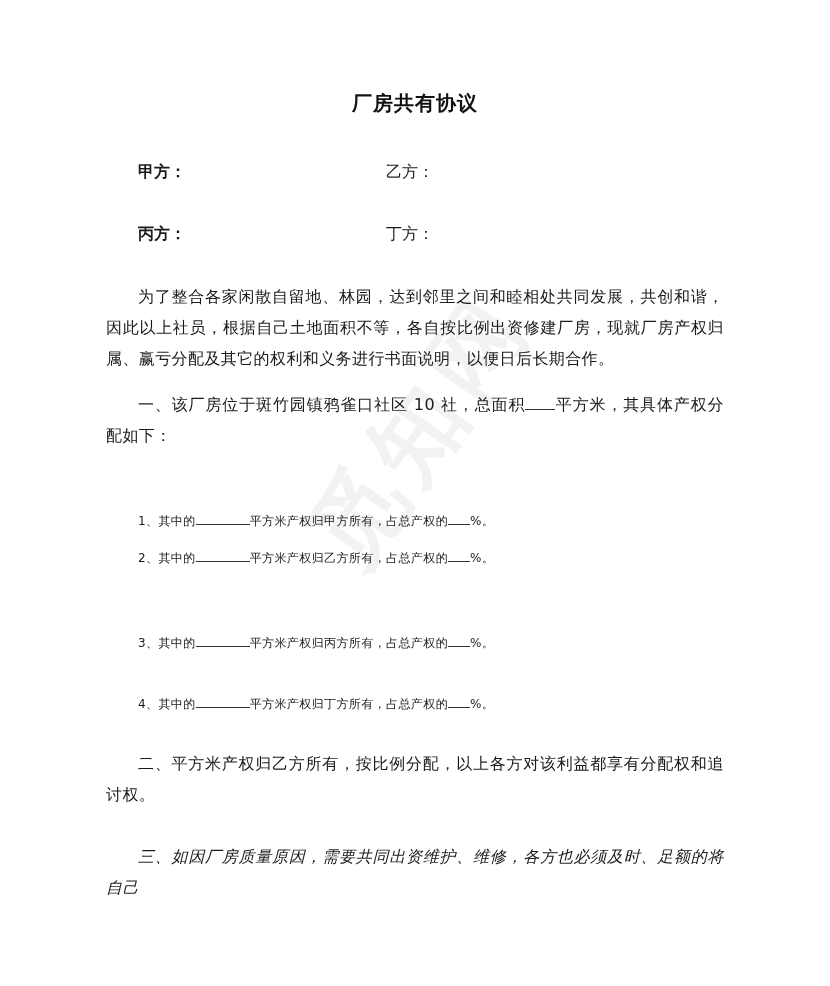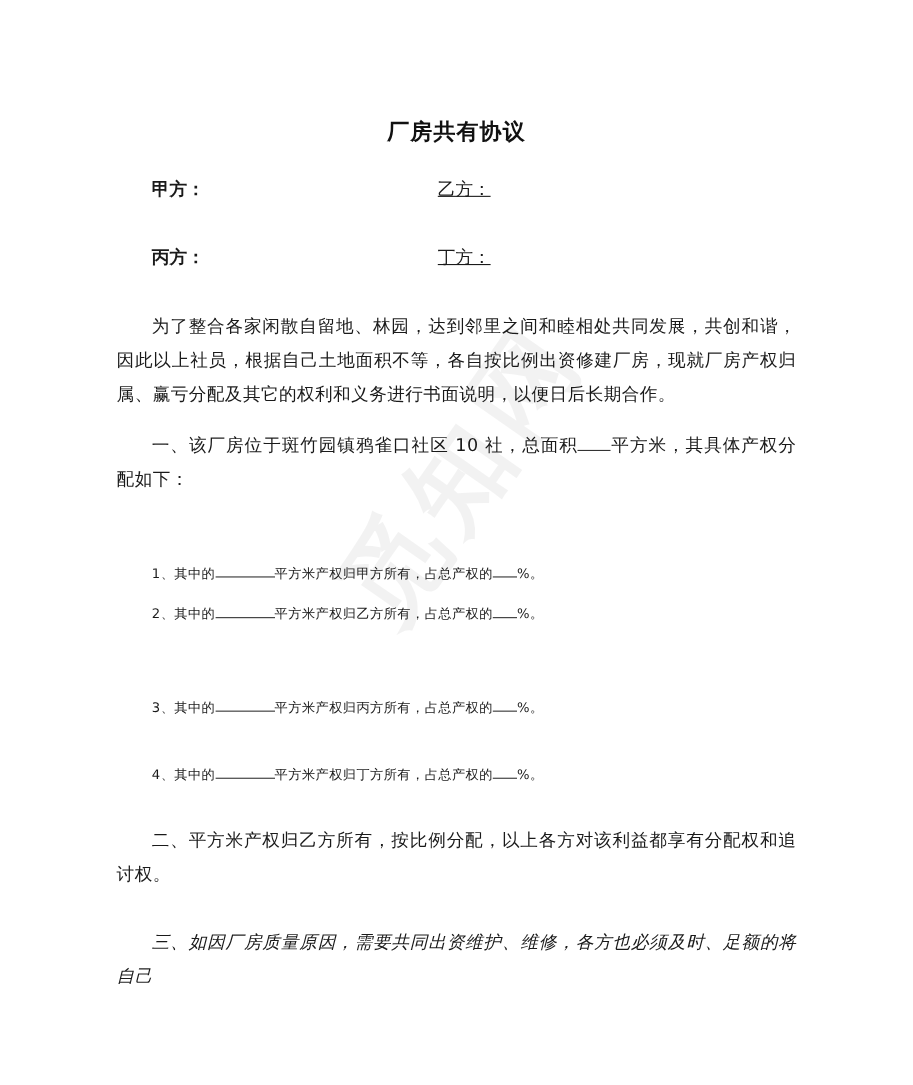--- a/index.html
+++ b/index.html
@@ -24,31 +24,30 @@
     .title {
       position: absolute;
       left: 0;
       width: 618px;
       top: 90px;
       text-align: center;
       font-size: 20px;
       font-weight: bold;
       letter-spacing: 1px;
       color: #111;
-      margin-top: 16px;
     }
     .party-row {
       position: absolute;
       left: 0;
       width: 618px;
       font-size: 16px;
       line-height: 22px;
     }
     .party-left { position: absolute; left: 32px; font-weight: bold; }
-    .party-right { position: absolute; left: 292px; text-decoration: underline; }
+    .party-right { position: absolute; left: 280px; }
     .para {
       position: absolute;
       left: 0;
       width: 618px;
       font-size: 16px;
       line-height: 31px;
       text-indent: 32px;
       text-align: justify;
       letter-spacing: 0.4px;
     }

